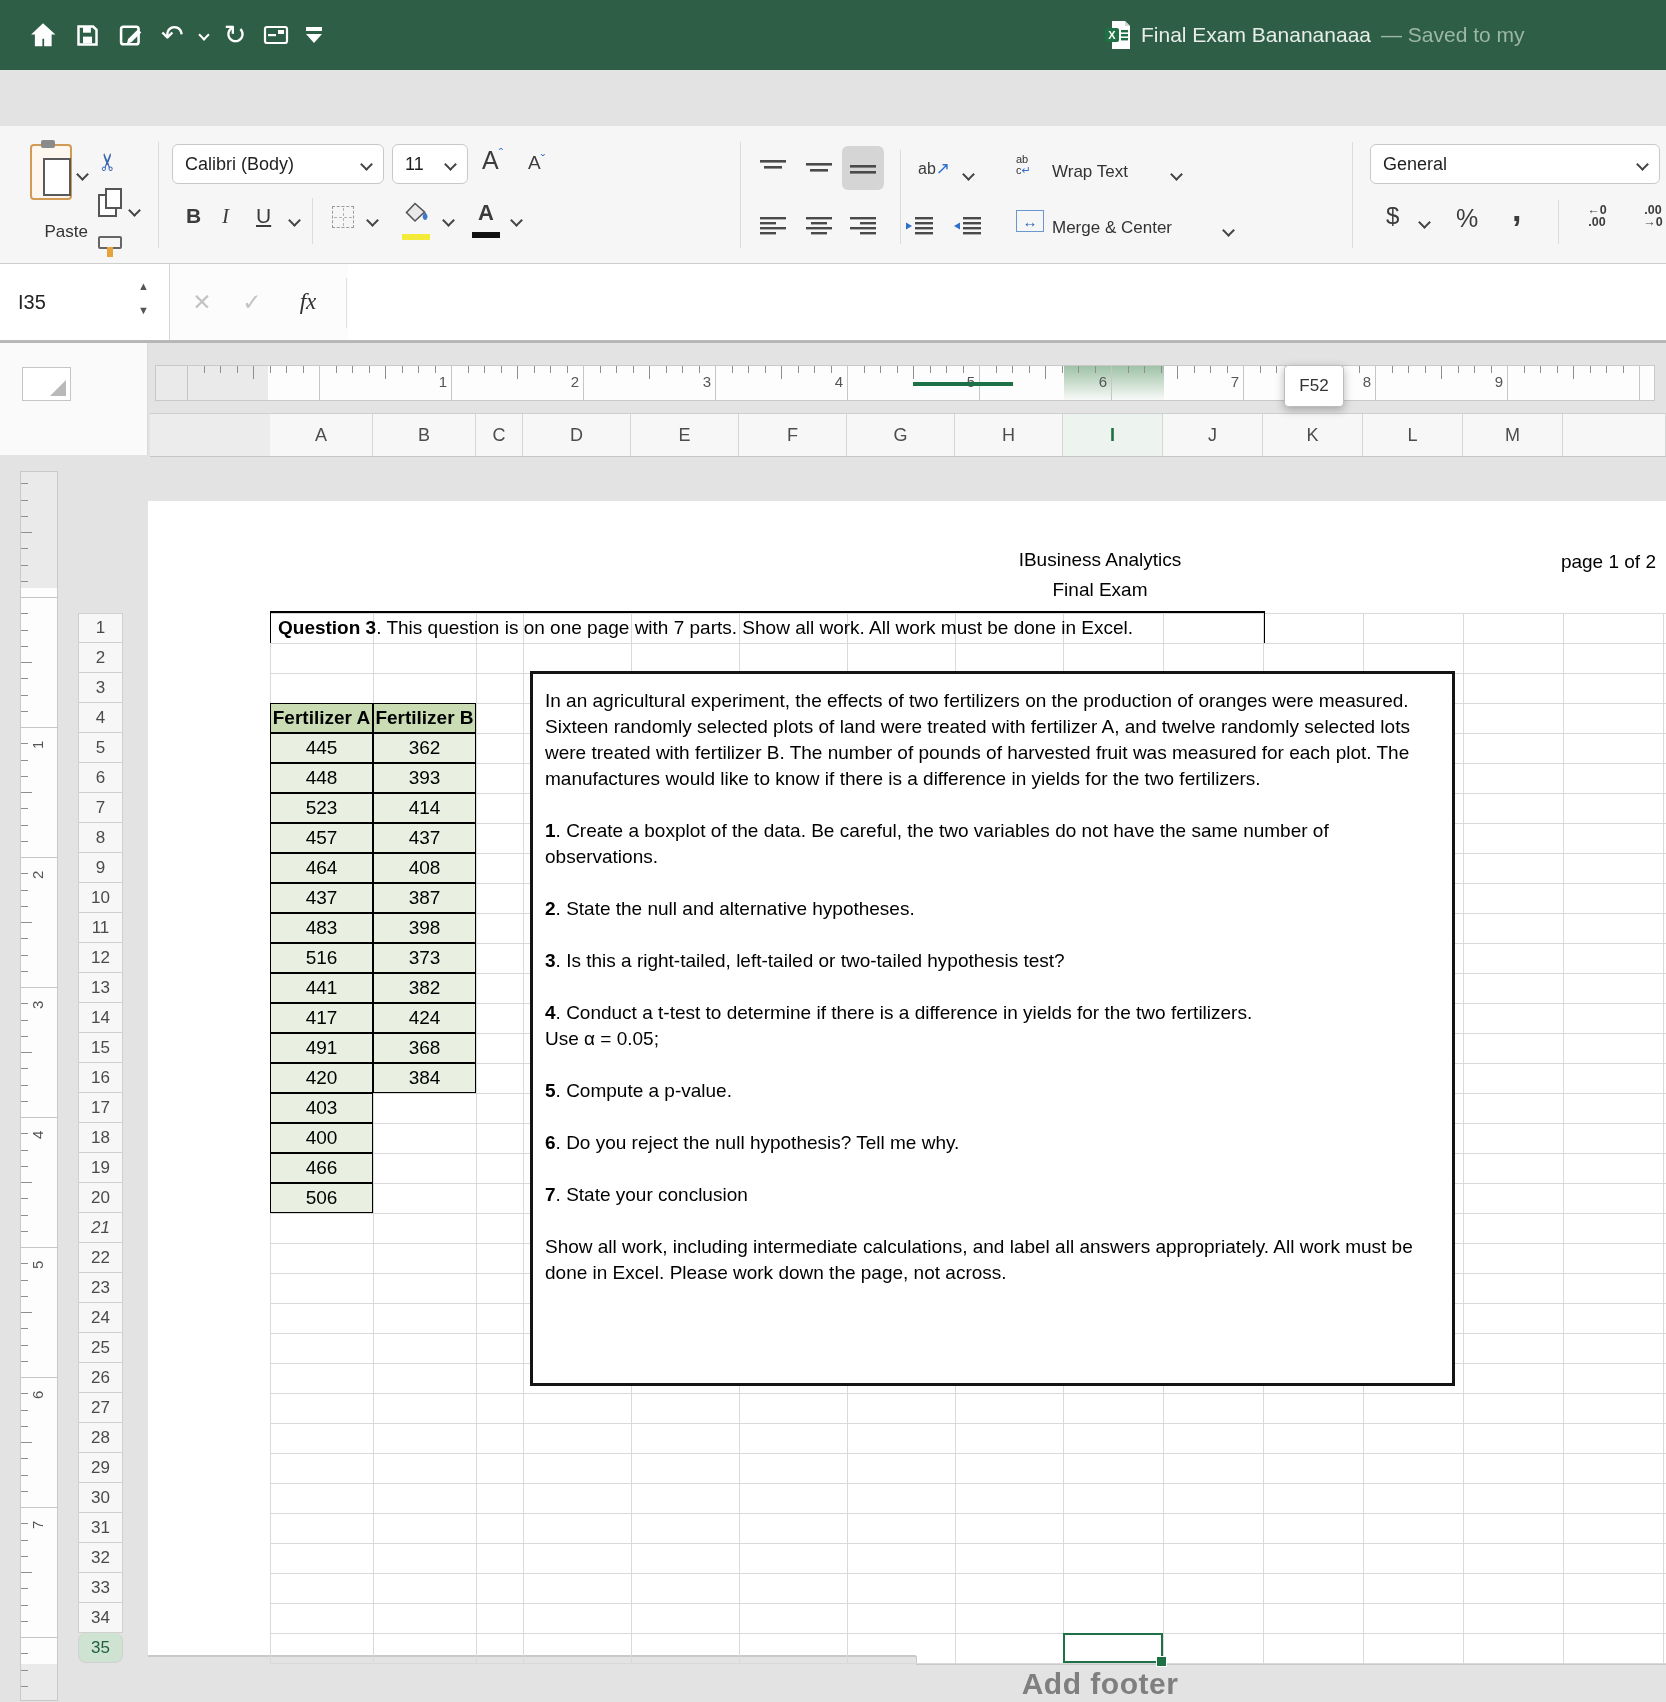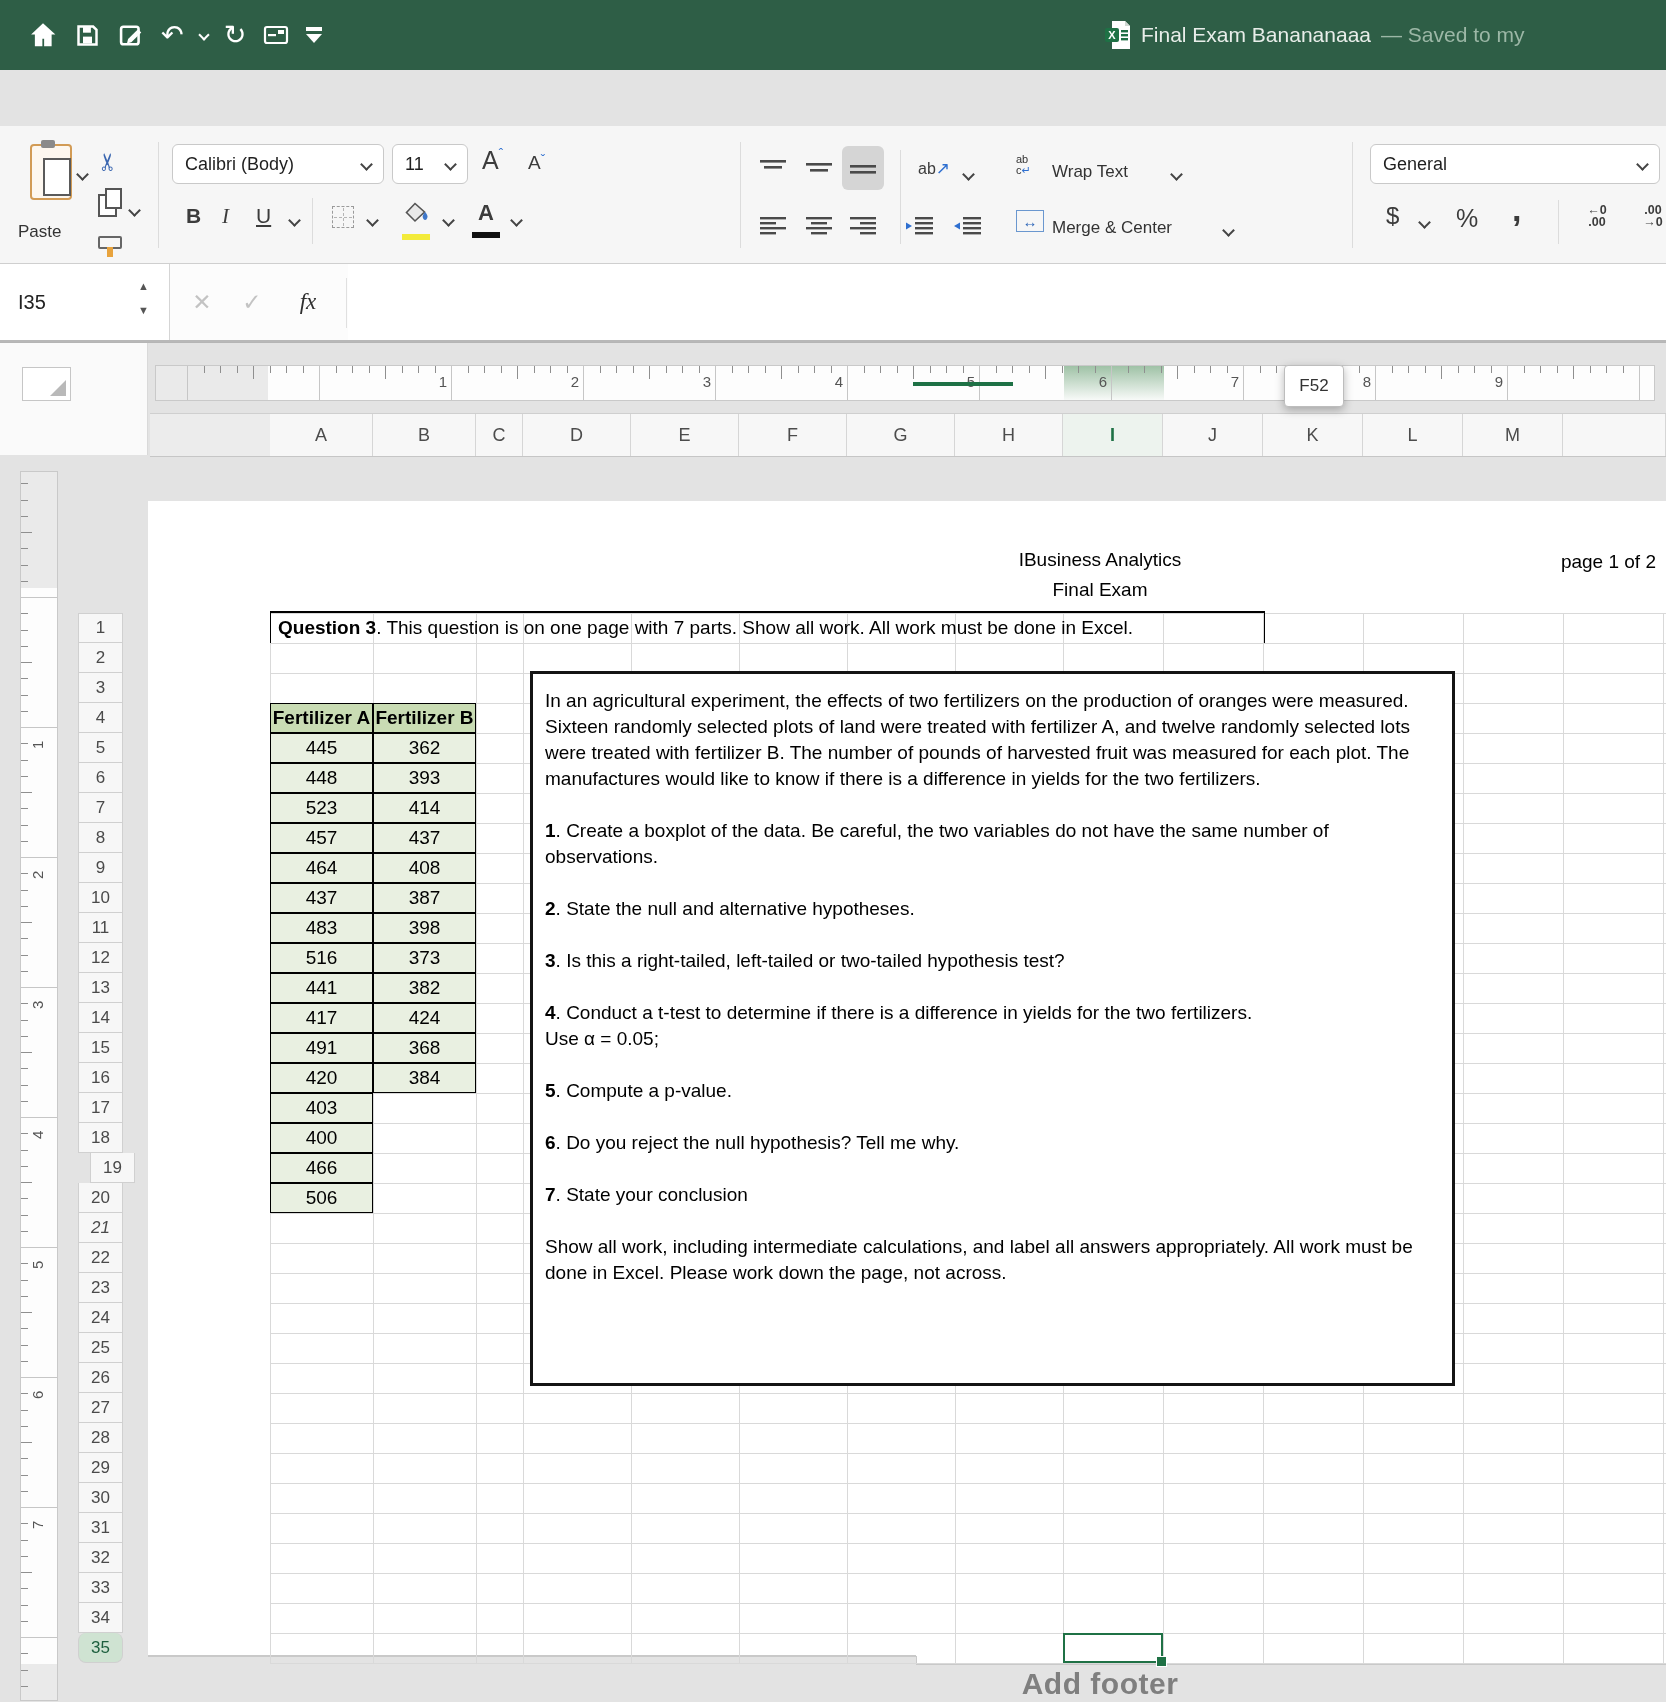--- a/index.html
+++ b/index.html
@@ -149,21 +149,21 @@
       <span id="title-text">Final Exam Banananaaa</span>
       <span id="saved-text">— Saved to my</span>
     </div>
   </div>
 
 
   <div id="ribbon">
 
     <span class="clip" style="left:30px;top:18px;"></span>
     <span class="chv" style="position:absolute;left:78px;top:44px;"></span>
-    <div class="rlbl" style="left:18px;top:96px;width:64px;text-align:left;">Paste</div>
+    <div class="rlbl" style="left:24px;top:96px;width:64px;text-align:right;">Paste</div>
     <span class="btn-glyph" style="left:98px;top:22px;font-size:24px;color:#3a66b0;transform:rotate(-90deg);">✂</span>
     <span class="copyic" style="left:98px;top:68px;"></span>
     <span class="chv" style="position:absolute;left:130px;top:80px;"></span>
     <span class="fpaint" style="left:98px;top:110px;"></span>
     <div class="rsep" style="left:158px;top:16px;height:106px;"></div>
 
     <div class="inpbox" style="left:172px;top:18px;width:212px;height:40px;">
       <span>Calibri (Body)</span>
         <span class="chv"></span>
     </div>
@@ -547,21 +547,21 @@
         <div class="rn" style="top: 240px;">9</div>
         <div class="rn" style="top: 270px;">10</div>
         <div class="rn" style="top: 300px;">11</div>
         <div class="rn" style="top: 330px;">12</div>
         <div class="rn" style="top: 360px;">13</div>
         <div class="rn" style="top: 390px;">14</div>
         <div class="rn" style="top: 420px;">15</div>
         <div class="rn" style="top: 450px;">16</div>
         <div class="rn" style="top: 480px;">17</div>
         <div class="rn" style="top: 510px;">18</div>
-        <div class="rn" style="top: 540px; margin-left: 12px;">19</div>
+        <div class="rn" style="top: 540px;">19</div>
         <div class="rn" style="top: 570px;">20</div>
         <div class="rn" style="top: 600px; font-style: italic;">21</div>
         <div class="rn" style="top: 630px;">22</div>
         <div class="rn" style="top: 660px;">23</div>
         <div class="rn" style="top: 690px;">24</div>
         <div class="rn" style="top: 720px;">25</div>
         <div class="rn" style="top: 750px;">26</div>
         <div class="rn" style="top: 780px;">27</div>
         <div class="rn" style="top: 810px;">28</div>
         <div class="rn" style="top: 840px;">29</div>

